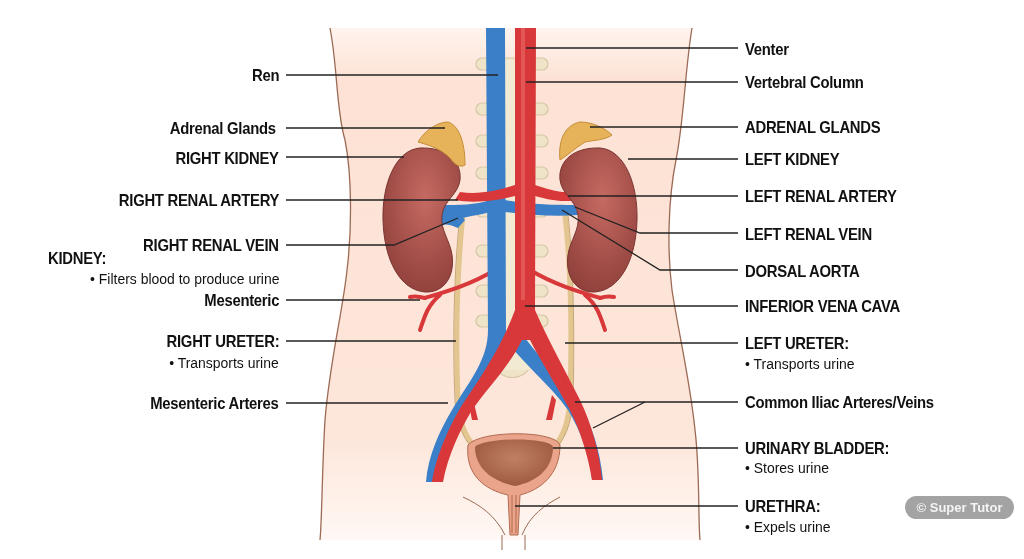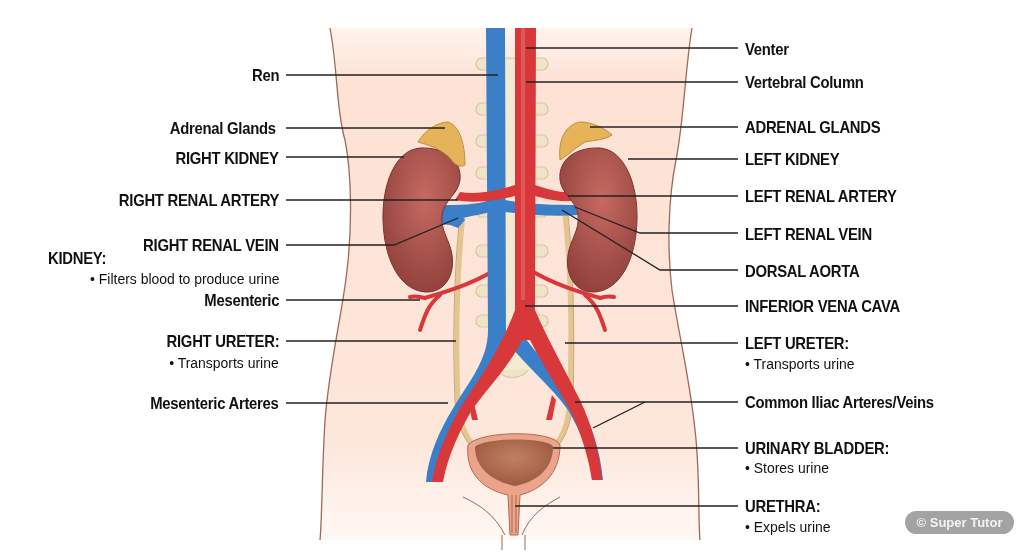--- a/index.html
+++ b/index.html
@@ -9,21 +9,21 @@
   svg.art { position: absolute; left: 0; top: 0; }
   .lbl { position: absolute; color: #111; font-weight: bold; font-size: 16.5px;
          letter-spacing: -0.3px; white-space: nowrap; line-height: 20px;
          transform: scaleX(0.9); }
   .lbl.right { text-align: right; transform-origin: right center; }
   .lbl.left { text-align: left; transform-origin: left center; }
   .sub { position: absolute; color: #111; font-weight: normal; font-size: 15.5px;
          white-space: nowrap; line-height: 18px; transform: scaleX(0.9); }
   .sub.right { transform-origin: right center; text-align: right; }
   .sub.left { transform-origin: left center; text-align: left; }
-  .badge { position: absolute; left: 905px; top: 511px; width: 109px; height: 23px;
+  .badge { position: absolute; left: 905px; top: 496px; width: 109px; height: 23px;
            border-radius: 12px; background: #a3a3a3; color: #f4f4f4;
            font-size: 13px; font-weight: bold; line-height: 23px; text-align: center; }
 </style>
 </head>
 <body>
 
 <div id="stage">
 
 <svg class="art" width="1024" height="559" viewBox="0 0 1024 559">
   <defs>

